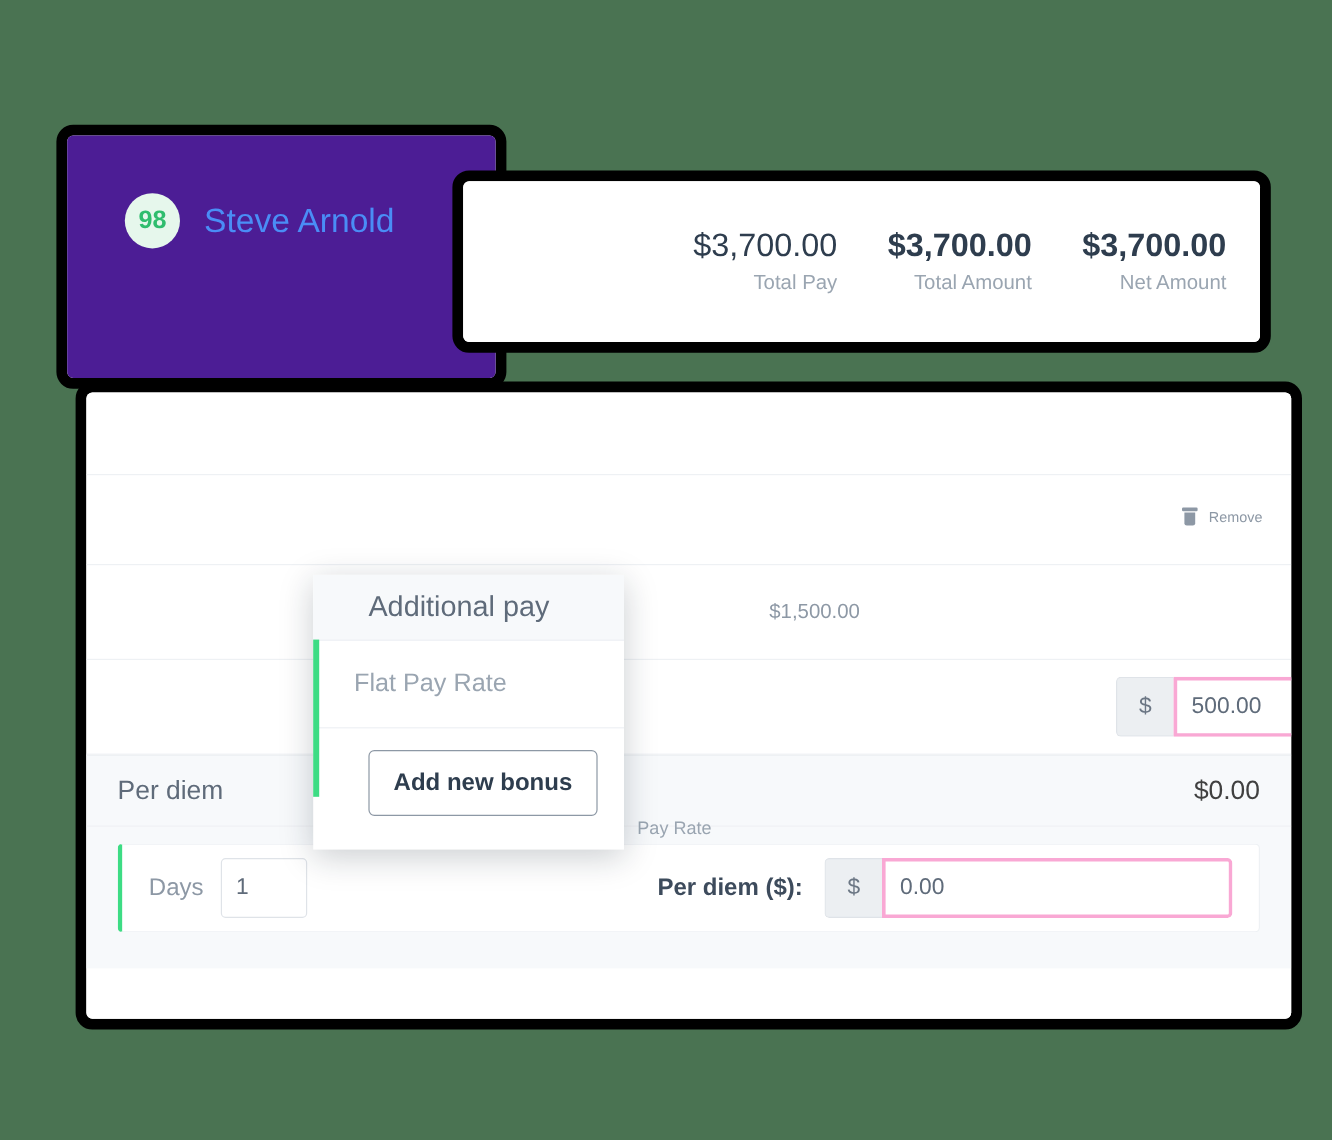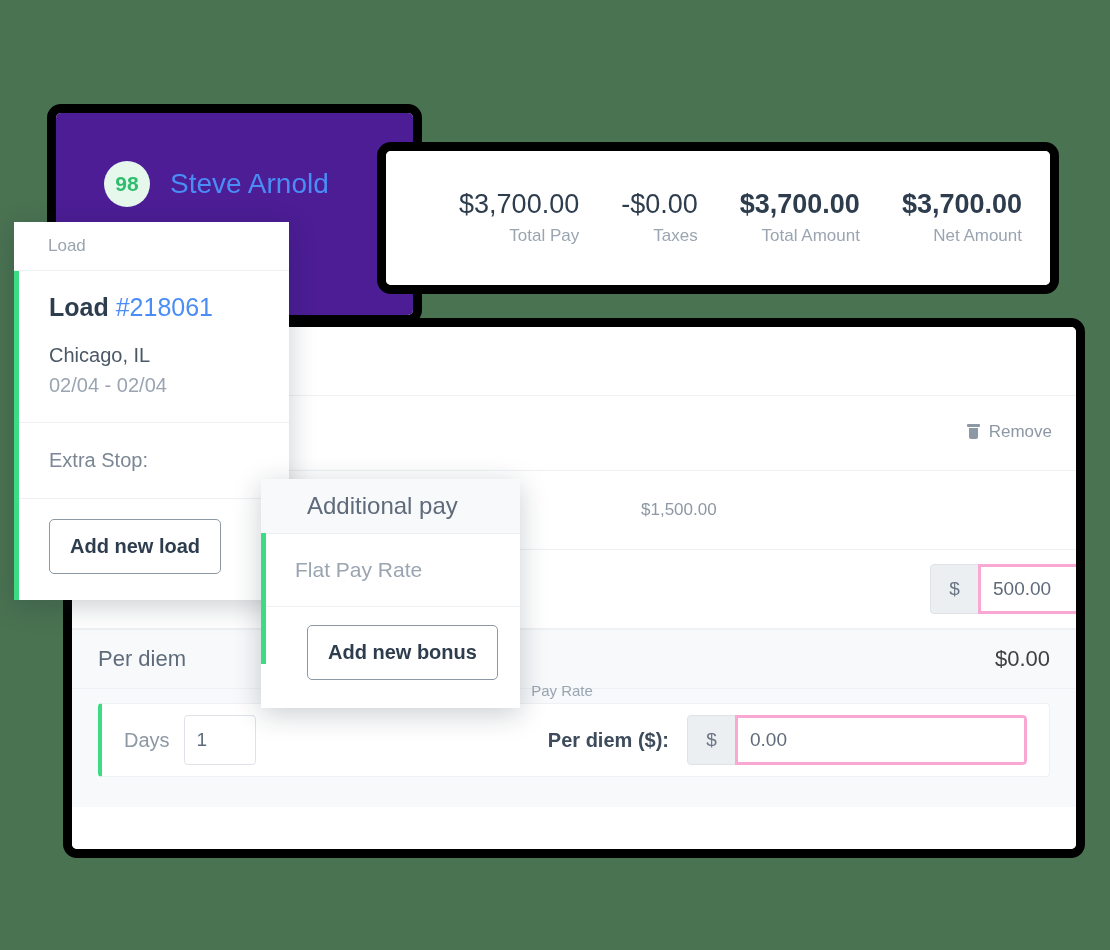--- a/index.html
+++ b/index.html
@@ -158,21 +158,21 @@
     font-size: 17px;
     color: #7b8794;
   }
   .tbl-row.tall { min-height: 78px; }
 
   .remove-btn {
     display: inline-flex;
     align-items: center;
     gap: 9px;
     color: #8d98a5;
-    font-size: 17px;
+    font-size: 12px;
     cursor: pointer;
     justify-content: flex-end;
   }
   .trash {
     width: 13px;
     height: 15px;
     position: relative;
     display: inline-block;
   }
   .trash::before {
@@ -435,59 +435,35 @@
 
   <div class="frame" id="summary-panel">
     <div class="inner">
       <div class="stats">
 
         <div class="stat">
           <div class="value">$3,700.00</div>
           <div class="label">Total Pay</div>
         </div>
 
-        <div class="stat">
-          <div class="value">-$0.00</div>
-          <div class="label">Taxes</div>
-        </div>
 
         <div class="stat bold">
           <div class="value">$3,700.00</div>
           <div class="label">Total Amount</div>
         </div>
 
         <div class="stat bold">
           <div class="value">$3,700.00</div>
           <div class="label">Net Amount</div>
         </div>
 
       </div>
     </div>
   </div>
 
-  <div id="load-card">
-    <div class="card-header">Load</div>
-    <div class="accent-body">
-      <div class="card-sec">
-        <div class="load-title">
-          <span>Load</span>
-          <span class="num">#218061</span>
-        </div>
-        <div style="height:18px;"></div>
-        <div class="load-place">Chicago, IL</div>
-        <div class="load-dates">02/04 - 02/04</div>
-      </div>
-      <div class="card-sec" style="padding-top:26px;padding-bottom:26px;">
-        <div class="extra-stop">Extra Stop:</div>
-      </div>
-      <div class="card-btn-wrap">
-        <button class="ghost-btn">Add new load</button>
-      </div>
-    </div>
-  </div>
 
   <div id="addpay-card">
     <div class="card-header">Additional pay</div>
     <div class="ap-strip"></div>
     <div class="ap-row">Flat Pay Rate</div>
     <div class="ap-btn-wrap">
       <button class="ghost-btn">Add new bonus</button>
     </div>
   </div>
 

